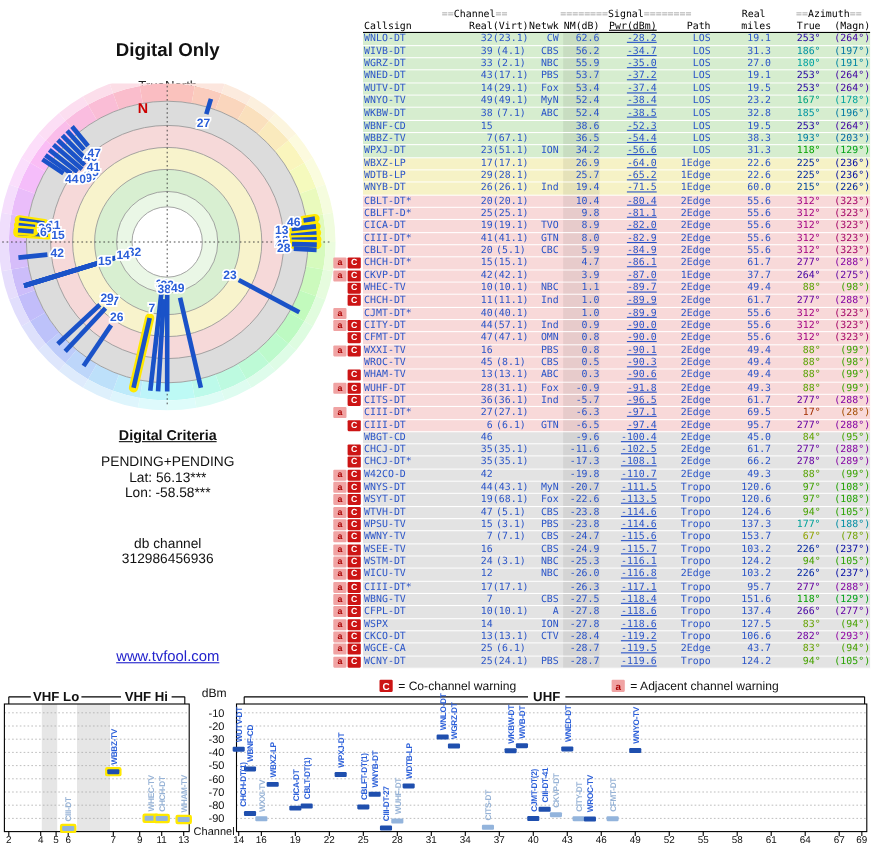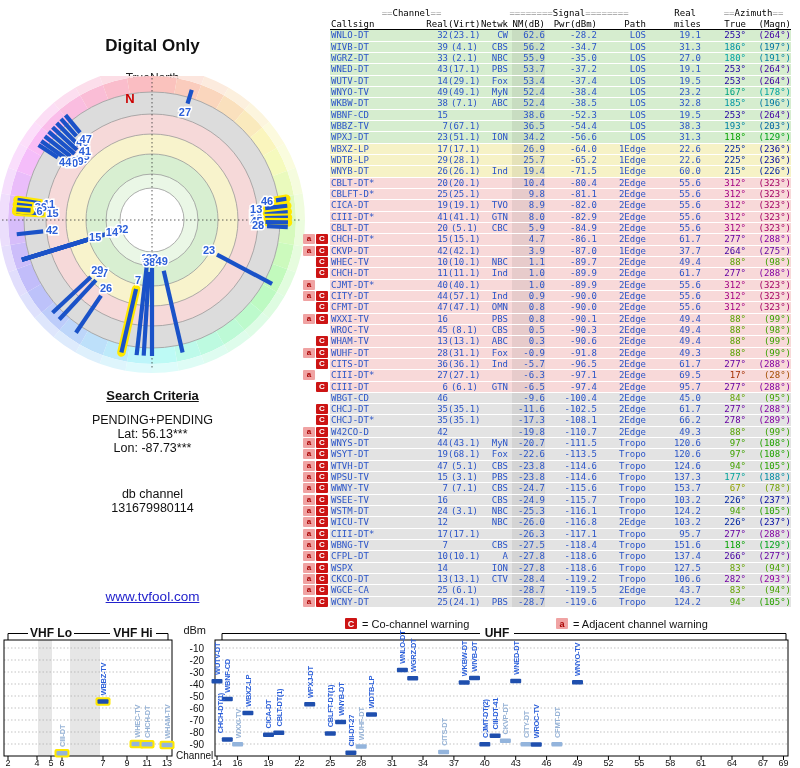--- a/index.html
+++ b/index.html
@@ -27,21 +27,21 @@
   .mA{background:#f0a3a3;color:#a80000;}
   .mC{background:#cc1414;color:#fff;}
   .cells{display:flex;flex:1;border-bottom:1px solid #fff;box-sizing:border-box;line-height:10.4px;white-space:pre;}
   .hcells{display:flex;flex:1;border-bottom:1px solid #000;box-sizing:border-box;color:#000;line-height:10.4px;white-space:pre;}
   .c{display:block;box-sizing:border-box;overflow:visible;}
   .c0{width:62px;padding-left:1px;}
   .c1{width:56px;text-align:right;}
   .c2{width:30px;text-align:right;}
   .c3{width:34px;text-align:right;}
   .c4{width:33px;text-align:right;}
-  .c5{width:52px;text-align:right;}
+  .c5{width:52px;text-align:right;text-decoration:underline;}
   .c6{width:53px;text-align:right;}
   .c7{width:51px;text-align:right;}
   .c8{width:45px;text-align:right;}
   .c9{width:45px;text-align:right;}
   .nmshade{background:rgba(40,40,40,0.08);}
 </style>
 </head>
 <body>
 
 <div class="abs" id="page-title">Digital Only</div>
@@ -200,36 +200,36 @@
     <text x="256.510480122995" y="149.32423721622607" fill="#2b5fd9" font-size="11" font-weight="bold" text-anchor="middle" stroke="#ffffff" stroke-width="3" paint-order="stroke" font-family="&quot;Liberation Sans&quot;,sans-serif">45</text>
     <text x="256.1892962288455" y="136.54926369699817" fill="#2b5fd9" font-size="11" font-weight="bold" text-anchor="middle" stroke="#ffffff" stroke-width="3" paint-order="stroke" font-family="&quot;Liberation Sans&quot;,sans-serif">13</text>
     <text x="258.03847851837963" y="153.05724117770072" fill="#2b5fd9" font-size="11" font-weight="bold" text-anchor="middle" stroke="#ffffff" stroke-width="3" paint-order="stroke" font-family="&quot;Liberation Sans&quot;,sans-serif">28</text>
     <text x="40.85189850665604" y="134.83627344478285" fill="#2b5fd9" font-size="11" font-weight="bold" text-anchor="middle" stroke="#ffffff" stroke-width="3" paint-order="stroke" font-family="&quot;Liberation Sans&quot;,sans-serif">36</text>
     <text x="184.91450482559438" y="39.841505705095784" fill="#2b5fd9" font-size="11" font-weight="bold" text-anchor="middle" stroke="#ffffff" stroke-width="3" paint-order="stroke" font-family="&quot;Liberation Sans&quot;,sans-serif">27</text>
     <text x="39.5333691452974" y="138.64868419092068" fill="#2b5fd9" font-size="11" font-weight="bold" text-anchor="middle" stroke="#ffffff" stroke-width="3" paint-order="stroke" font-family="&quot;Liberation Sans&quot;,sans-serif">6</text>
     <text x="267.0506788165565" y="129.2777626266817" fill="#2b5fd9" font-size="11" font-weight="bold" text-anchor="middle" stroke="#ffffff" stroke-width="3" paint-order="stroke" font-family="&quot;Liberation Sans&quot;,sans-serif">46</text>
   </svg>
 
 <div class="abs" id="criteria">
-  <div class="head">Search Criteria</div>
+  <div class="head">Digital Criteria</div>
   <div class="ln">PENDING+PENDING</div>
   <div class="ln">Lat: 56.13***</div>
-  <div class="ln">Lon: -87.73***</div>
+  <div class="ln">Lon: -58.58***</div>
 </div>
 <div class="abs" id="dbblock">
   <div>db channel</div>
-  <div>131679980114</div>
+  <div>312986456936</div>
 </div>
 <div class="abs" id="sitelink">
   <a href="#">www.tvfool.com</a>
 </div>
 
 <div class="abs" id="tbl">
     <div class="hline1">
-      <div style="left: 56px; width: 115px; text-align: center;"><span class="hl-eq">==</span>Channel<span class="hl-eq">==</span></div>
+      <div style="left: 76px; width: 115px; text-align: center;"><span class="hl-eq">==</span>Channel<span class="hl-eq">==</span></div>
       <div style="left: 210px; width: 122px; text-align: center;"><span class="hl-eq">========</span>Signal<span class="hl-eq">========</span></div>
       <div style="left: 350px; width: 48px; text-align: right;">Real</div>
       <div style="left: 418px; width: 75px; text-align: center;"><span class="hl-eq">==</span>Azimuth<span class="hl-eq">==</span></div>
     </div>
     <div class="trow">
       <div class="mk"></div>
       <div class="hcells"><span class="c c0">Callsign</span><span class="c c1">Real</span><span class="c c2">(Virt)</span><span class="c c3" style="padding-right: 4px;">Netwk</span><span class="c c4">NM(dB)</span><span class="c c5">Pwr(dBm)</span><span class="c c6" style="padding-right: 4px;">Path</span><span class="c c7">miles</span><span class="c c8">True</span><span class="c c9">(Magn)</span></div>
     </div>
     <div class="trow">
       <div class="mk"></div>

